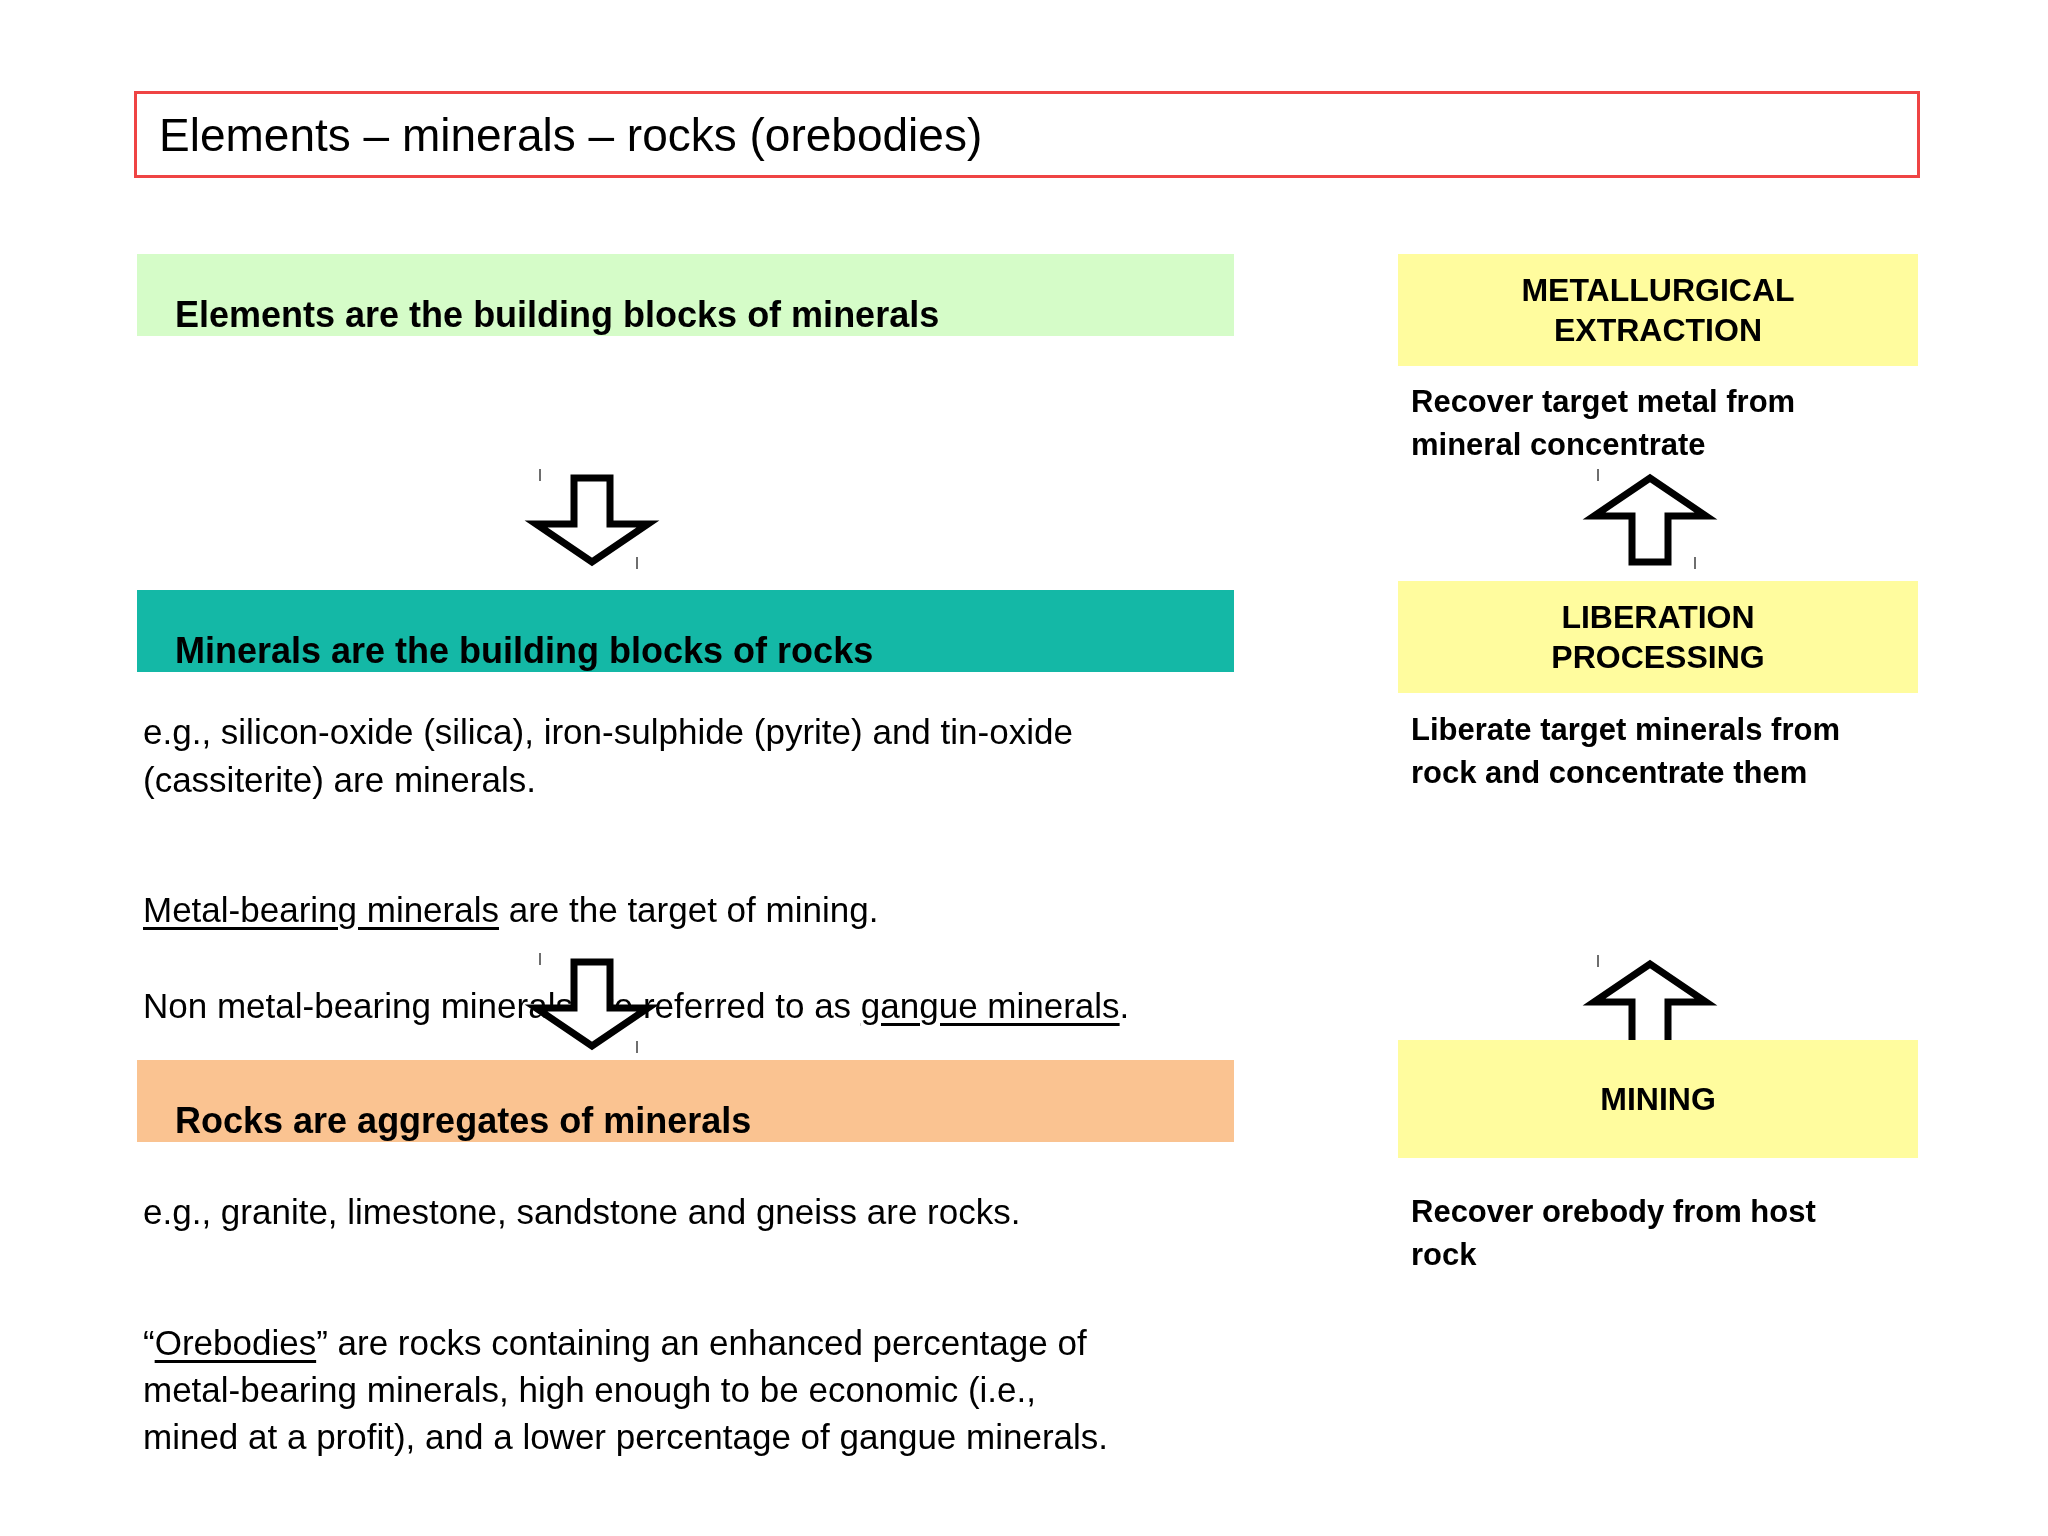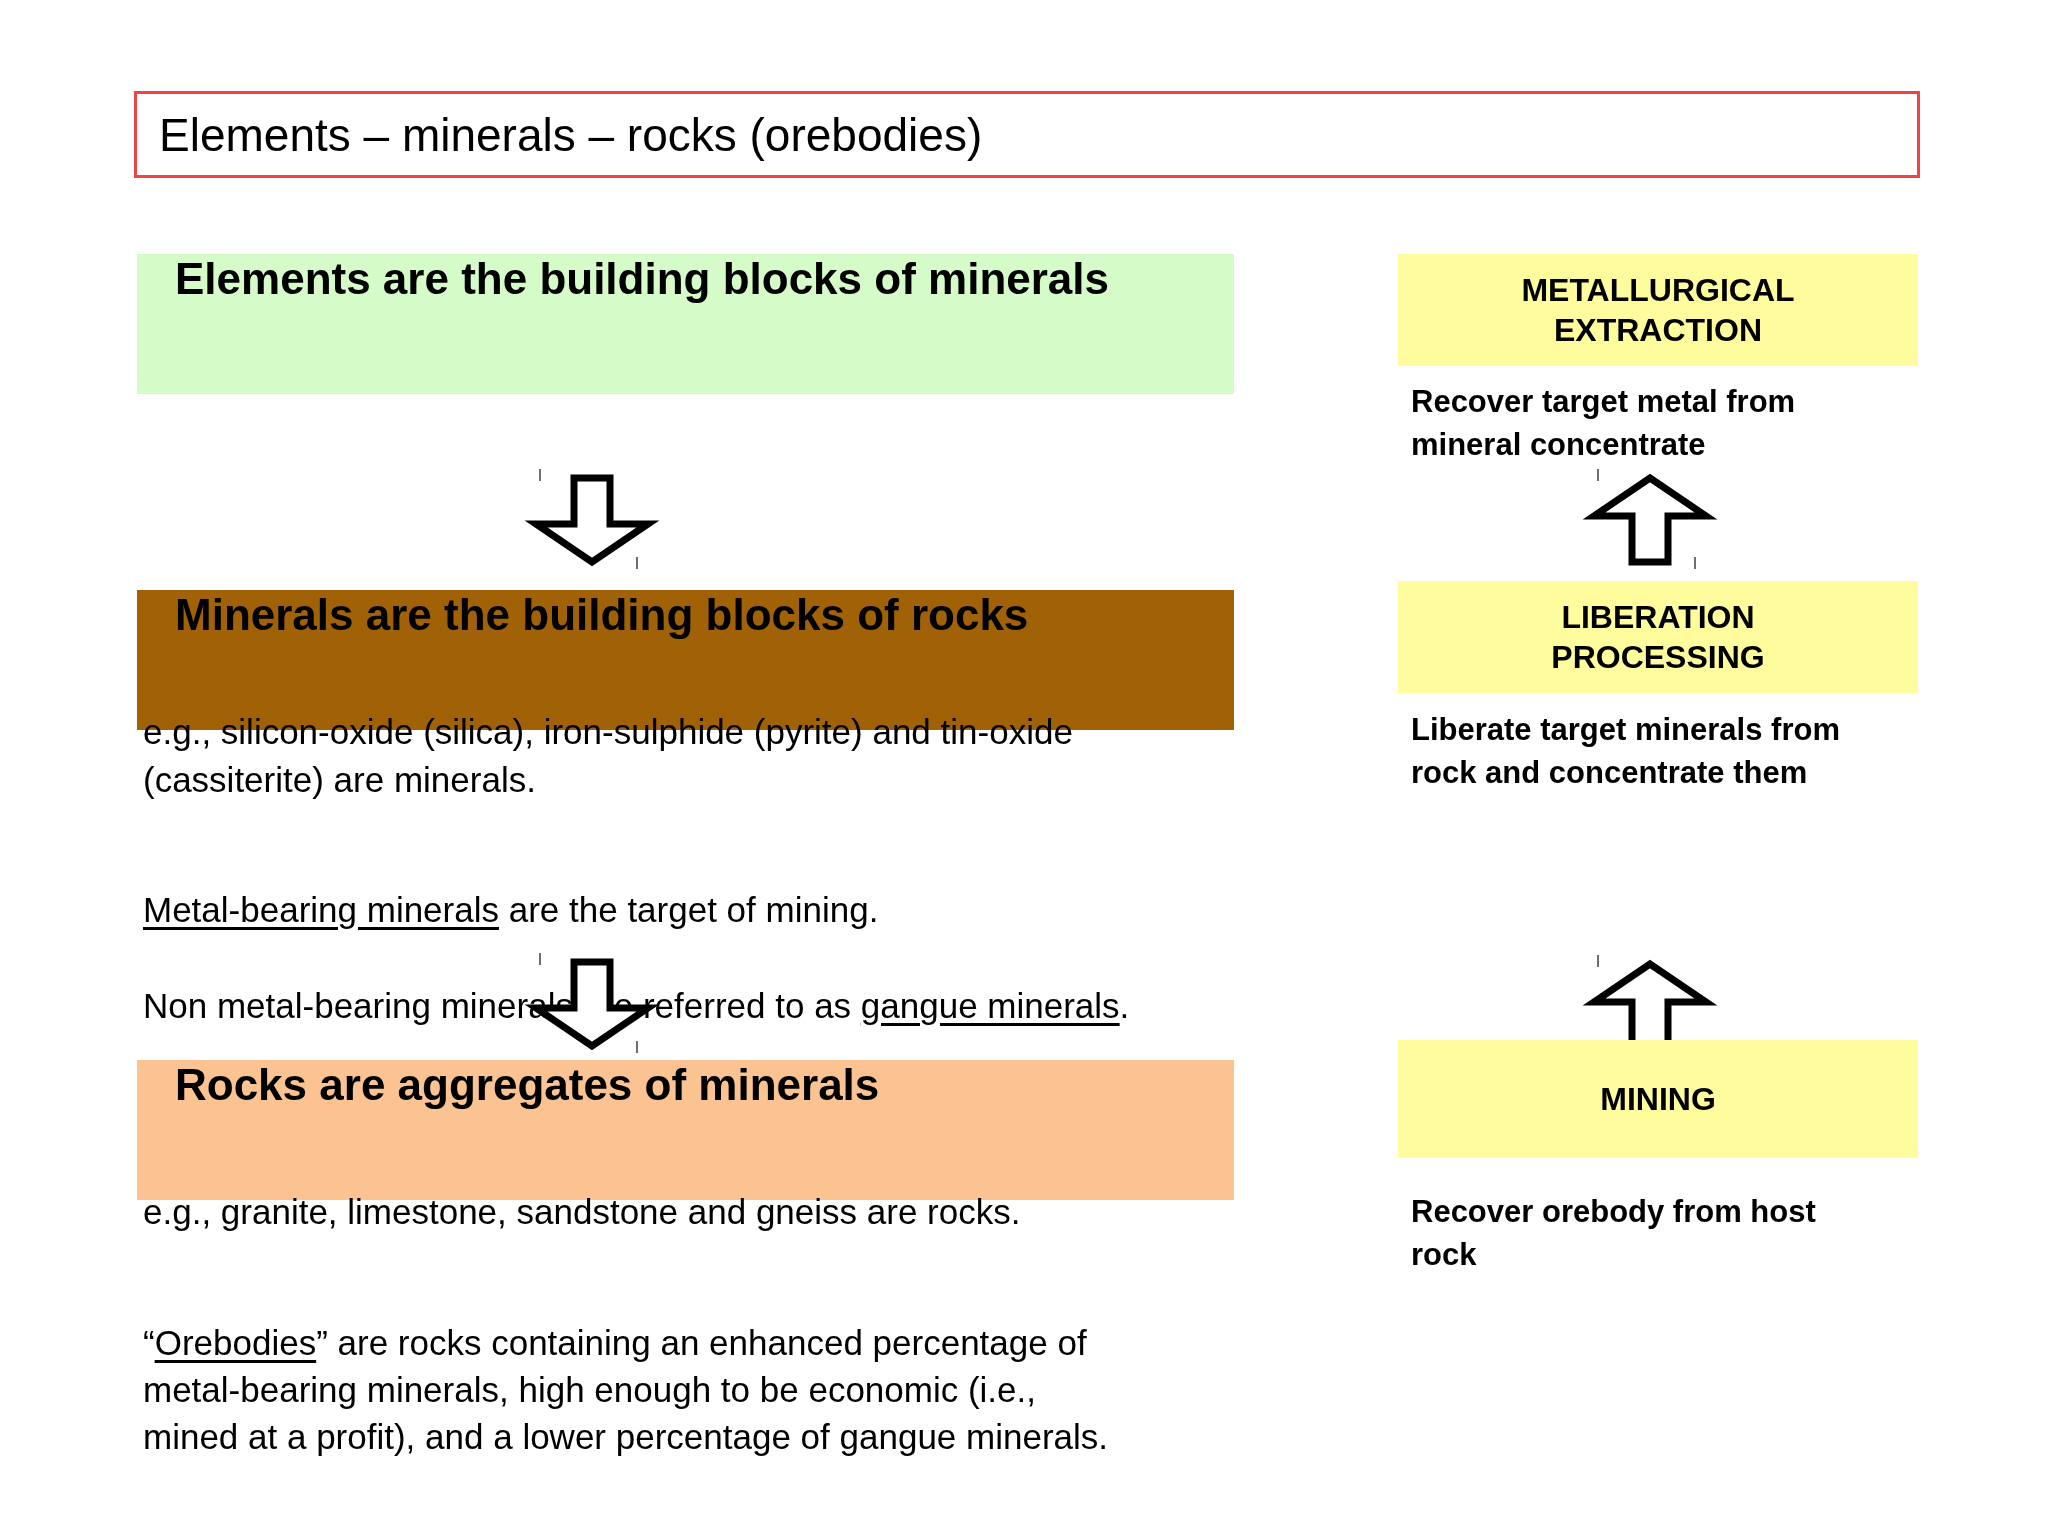--- a/index.html
+++ b/index.html
@@ -17,24 +17,24 @@
   .title-box {
     left: 134px; top: 91px; width: 1786px; height: 87px;
     border: 3px solid #ef4444;
     display: flex; align-items: center;
     padding-left: 22px;
     font-size: 46px;
     background: #fff;
   }
 
   .hbox {
-    left: 137px; width: 1097px; height: 140px;
-    display: flex; align-items: flex-start;
+    left: 137px; width: 1097px; height: 82px;
+    display: flex; align-items: flex-end;
     padding-left: 38px;
-    font-weight: bold; font-size: 44px;
+    font-weight: bold; font-size: 36px;
   }
   .hbox-elements { top: 254px; }
   .hbox-minerals { top: 590px; }
   .hbox-rocks    { top: 1060px; }
 
   .body-text {
     left: 143px;
     font-size: 35px;
     line-height: 48px;
     white-space: pre-line;
@@ -88,21 +88,21 @@
   </div>
 
   <div class="abs arrow arrow-down-1">
     <svg viewBox="0 0 124 92" aria-hidden="true">
       <path d="M44 4 H80 V50 H118 L62 88 L6 50 H44 Z" fill="#ffffff" stroke="#000000" stroke-width="7" stroke-linejoin="miter"></path>
     </svg>
     <span class="tick tick-a"></span>
     <span class="tick tick-b"></span>
   </div>
 
-  <div class="abs hbox hbox-minerals" style="background-color: #a16207;">
+  <div class="abs hbox hbox-minerals" style="background-color: #14b8a6;">
     <span>Minerals are the building blocks of rocks</span>
   </div>
   <div class="abs body-text" style="top:708px;">e.g., silicon-oxide (silica), iron-sulphide (pyrite) and tin-oxide
 (cassiterite) are minerals.</div>
 
   <div class="abs body-text" style="top:838px;">
     <div class="note-line">
       <span class="u">Metal-bearing minerals</span><span> are the target of mining.</span>
     </div>
     <div class="note-line">

